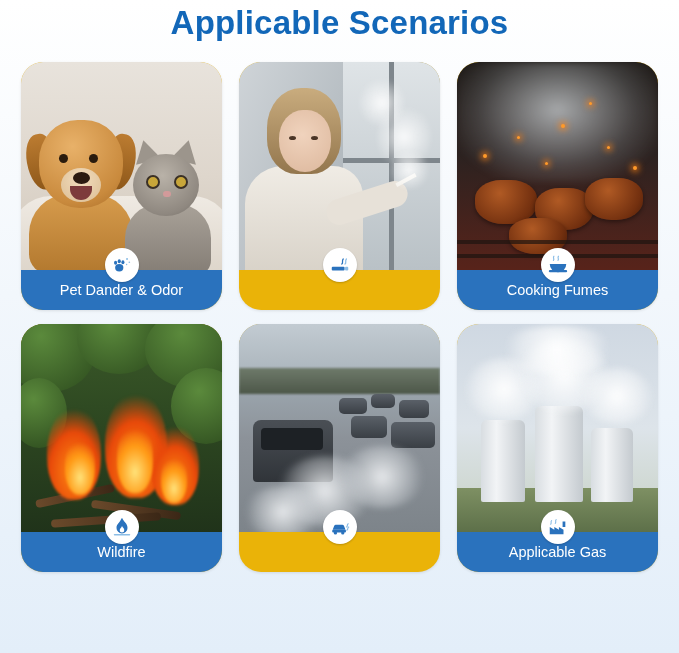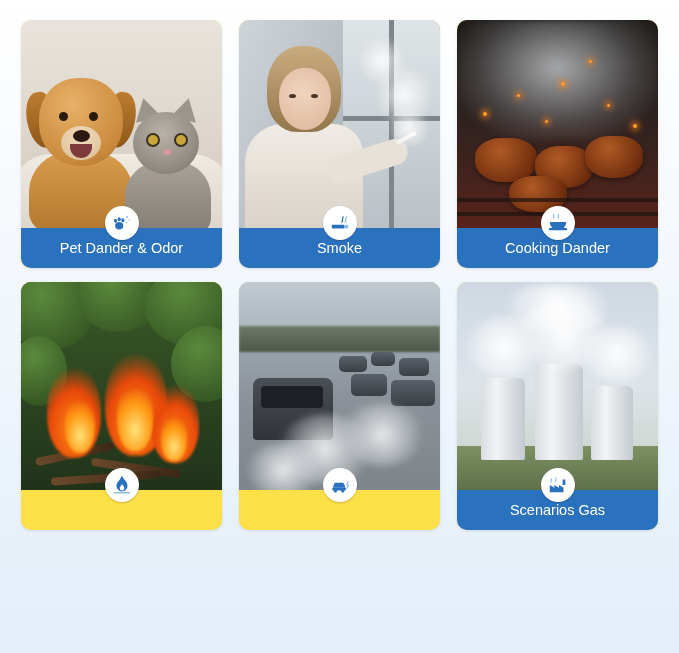--- a/index.html
+++ b/index.html
@@ -44,23 +44,23 @@
     display: grid;
     grid-template-columns: repeat(3, 201px);
     grid-template-rows: repeat(2, 248px);
     column-gap: 17px;
     row-gap: 14px;
   }
   .card {
     position: relative;
     width: 201px;
     height: 248px;
-    border-radius: 10px;
+    border-radius: 22px;
     overflow: hidden;
-    background: #fde047;
+    background: #eab308;
     box-shadow: 0 1px 3px rgba(0,0,0,0.10);
   }
   .photo {
     position: absolute;
     top: 0; left: 0;
     width: 201px;
     height: 208px;
     overflow: hidden;
   }
   .label-bar {
@@ -329,20 +329,21 @@
     background: radial-gradient(circle, rgba(255,255,255,0.95) 0%, rgba(245,247,249,0.5) 55%, rgba(255,255,255,0) 80%);
     filter: blur(3px);
   }
 </style>
 </head>
 <body>
 
 <div class="page">
 
   <div class="header">
+    <h1 class="title">Applicable Scenarios</h1>
   </div>
 
   <div class="grid">
 
     <div class="card">
       <div class="photo">
         <div class="pets-bg"></div>
         <div class="pets-sofa"></div>
         <div class="dog-ear-l"></div>
         <div class="dog-ear-r"></div>
@@ -393,21 +394,20 @@
         <div class="smoke-wisp" style="left:150px; top:86px; width:40px; height:44px;"></div>
       </div>
       <div class="badge">
         <svg width="22" height="22" viewBox="0 0 24 24">
           <rect x="3" y="14" width="14" height="4" rx="1" fill="#2a72bd"></rect>
           <rect x="17.5" y="14" width="3.5" height="4" rx="1" fill="#8bbde6"></rect>
           <path d="M14 11 C16 9.5 13.5 7.5 15.5 5.5" stroke="#2a72bd" stroke-width="1.4" fill="none" stroke-linecap="round"></path>
           <path d="M17.5 11 C19.5 9.5 17 7.5 19 5.5" stroke="#8bbde6" stroke-width="1.4" fill="none" stroke-linecap="round"></path>
         </svg>
       </div>
-      <div class="label-bar">Smoke</div>
     </div>
 
     <div class="card">
       <div class="photo">
         <div class="cook-bg"></div>
         <div class="grill-smoke"></div>
         <div class="meat" style="left:18px; top:118px; width:62px; height:44px;"></div>
         <div class="meat" style="left:78px; top:126px; width:58px; height:42px;"></div>
         <div class="meat" style="left:128px; top:116px; width:58px; height:42px;"></div>
         <div class="meat" style="left:52px; top:156px; width:58px; height:36px;"></div>
@@ -422,21 +422,21 @@
         <div class="ember" style="left:132px; top:40px; width:3px; height:3px;"></div>
       </div>
       <div class="badge">
         <svg width="22" height="22" viewBox="0 0 24 24">
           <path d="M7 7 C8.5 5.5 6 4 7.5 2.5" stroke="#8bbde6" stroke-width="1.3" fill="none" stroke-linecap="round"></path>
           <path d="M12 7 C13.5 5.5 11 4 12.5 2.5" stroke="#8bbde6" stroke-width="1.3" fill="none" stroke-linecap="round"></path>
           <path d="M3 11 h18 a9 9 0 0 1 -18 0 z" fill="#2a72bd"></path>
           <rect x="2" y="17.5" width="20" height="2.5" rx="1.2" fill="#2a72bd"></rect>
         </svg>
       </div>
-      <div class="label-bar">Cooking Dander</div>
+      <div class="label-bar">Cooking Fumes</div>
     </div>
 
     <div class="card">
       <div class="photo">
         <div class="fire-bg"></div>
         <div class="tree" style="left:-16px; top:-12px; width:90px; height:80px;"></div>
         <div class="tree" style="left:56px; top:-20px; width:84px; height:70px;"></div>
         <div class="tree" style="left:124px; top:-14px; width:92px; height:78px;"></div>
         <div class="tree" style="left:150px; top:44px; width:70px; height:76px;"></div>
         <div class="tree" style="left:-10px; top:54px; width:56px; height:70px;"></div>
@@ -450,20 +450,21 @@
         <div class="flame flame-core" style="left:96px; top:112px; width:36px; height:44px;"></div>
         <div class="flame flame-core" style="left:140px; top:140px; width:26px; height:30px;"></div>
       </div>
       <div class="badge">
         <svg width="22" height="22" viewBox="0 0 24 24">
           <path d="M12 2 C14 7 18 8 18 13 a6 6 0 0 1 -12 0 C6 9 9 8 12 2 z" fill="#2a72bd"></path>
           <path d="M12 11 C13 13 14.5 13.5 14.5 15.5 a2.5 2.5 0 0 1 -5 0 C9.5 13.8 11 13.5 12 11 z" fill="#ffffff"></path>
           <rect x="3" y="19.5" width="18" height="1.8" rx="0.9" fill="#8bbde6"></rect>
         </svg>
       </div>
+      <div class="label-bar">Wildfire</div>
     </div>
 
     <div class="card">
       <div class="photo">
         <div class="road-bg"></div>
         <div class="road-sky"></div>
         <div class="tree-line"></div>
         <div class="car" style="left:100px; top:74px; width:28px; height:16px;"></div>
         <div class="car" style="left:132px; top:70px; width:24px; height:14px;"></div>
         <div class="car" style="left:160px; top:76px; width:30px; height:18px;"></div>
@@ -500,17 +501,17 @@
         <div class="plume" style="left:40px; top:2px; width:120px; height:48px;"></div>
       </div>
       <div class="badge">
         <svg width="22" height="22" viewBox="0 0 24 24">
           <path d="M4 9 C5.5 7.5 3.5 6.5 5 5" stroke="#8bbde6" stroke-width="1.2" fill="none" stroke-linecap="round"></path>
           <path d="M9 8 C10.5 6.5 8.5 5.5 10 4" stroke="#8bbde6" stroke-width="1.2" fill="none" stroke-linecap="round"></path>
           <path d="M3 20 v-8 l5 3 v-3 l5 3 v-3 l5 3 V20 z" fill="#2a72bd"></path>
           <rect x="17" y="6" width="3" height="6" fill="#2a72bd"></rect>
         </svg>
       </div>
-      <div class="label-bar">Scenarios Gas</div>
+      <div class="label-bar">Applicable Gas</div>
     </div>
 
   </div>
 </div>
 
 </body></html>

